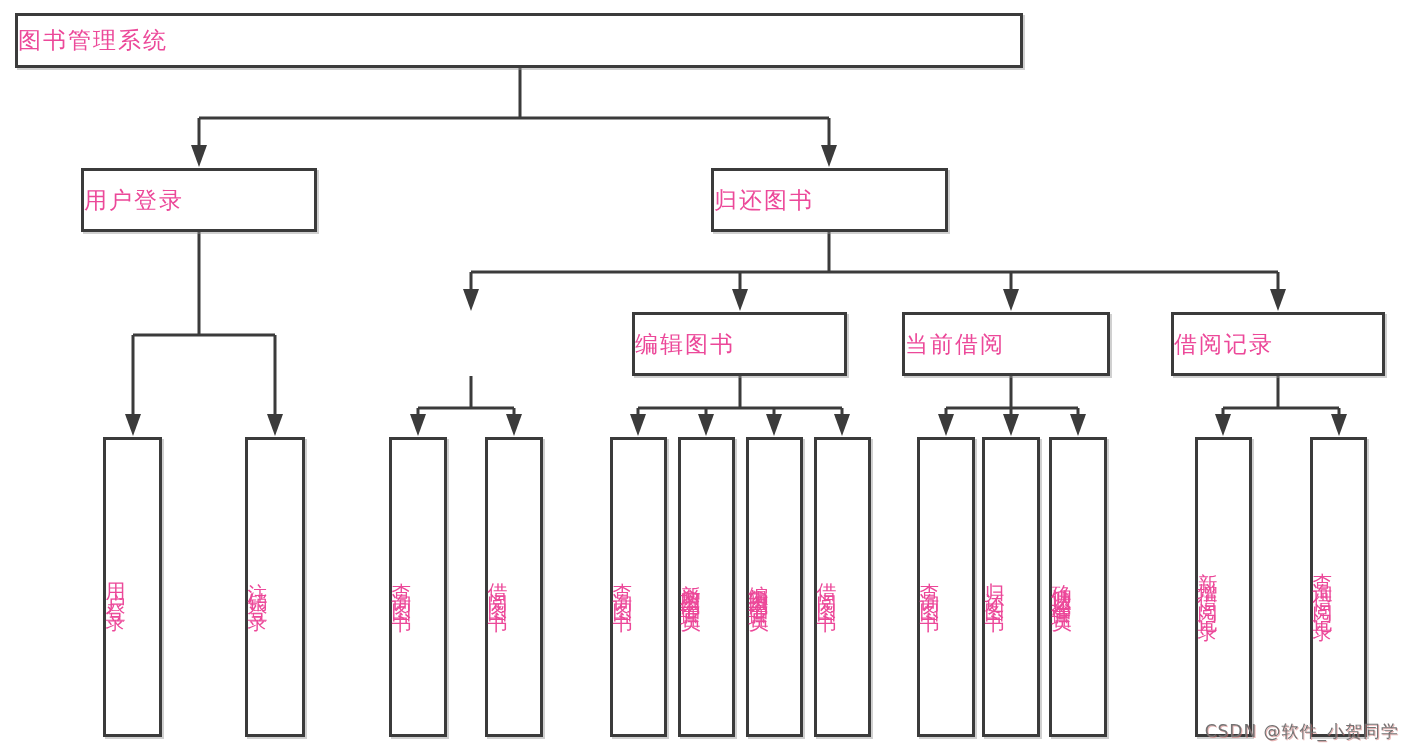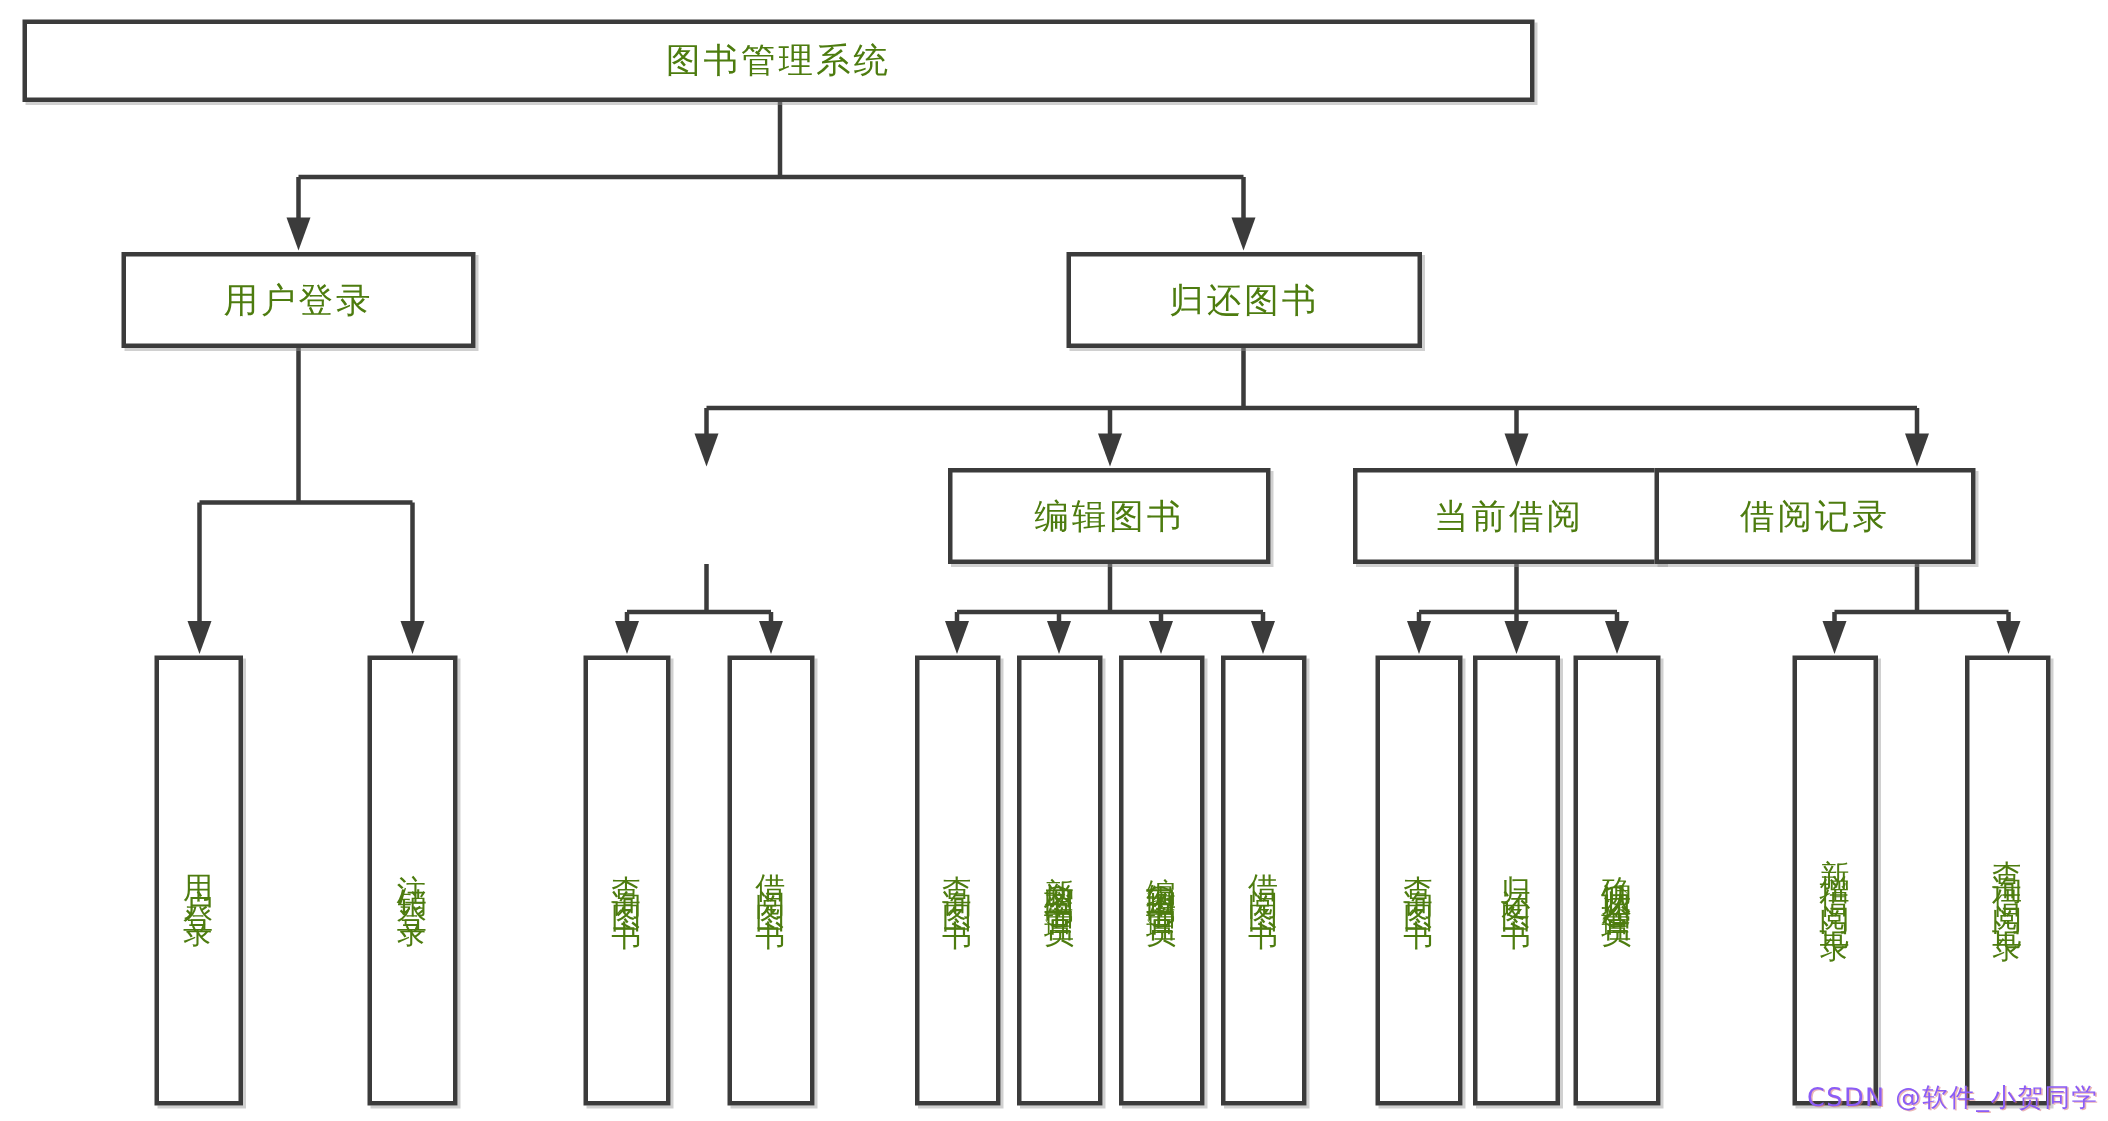--- a/index.html
+++ b/index.html
@@ -10,22 +10,22 @@
     font-family:"DejaVu Sans","Liberation Sans",sans-serif;
     overflow:hidden;
   }
   .connectors{position:absolute;left:0;top:0;z-index:1;}
   .box{
     position:absolute;
     box-sizing:border-box;
     background:#ffffff;
     border:3px solid #3b3b3b;
     box-shadow:2px 2px 0 rgba(150,150,150,0.45);
-    display:flex;align-items:center;justify-content:center;
-    color:#4d7c0f;
+    display:flex;align-items:center;
+    color:#ec4899;
     z-index:2;
   }
   .h-box{font-size:23px;letter-spacing:2px;white-space:nowrap;}
   .root-box{height:55px;}
   .lvl-box{height:64px;}
   .v-box{top:437px;height:300px;}
   .v-box .vtext{
     writing-mode:vertical-rl;
     text-orientation:mixed;
     font-size:20px;
@@ -33,21 +33,21 @@
     line-height:1;
     white-space:nowrap;
   }
   .v-box.tight .vtext{letter-spacing:4px;}
   .watermark{
     position:absolute;
     right:6px;bottom:4px;
     z-index:3;
     font-size:17px;
     letter-spacing:1px;
-    color:#8b5cf6;
+    color:#737373;
     text-shadow:1px 1px 0 rgba(216,120,120,0.55);
     white-space:nowrap;
   }
 </style>
 </head>
 <body>
 
 <div class="canvas">
 
   <svg class="connectors" width="1405" height="747" viewBox="0 0 1405 747">
@@ -91,21 +91,21 @@
   <div class="box h-box lvl-box" style="left:711px;top:168px;width:237px;">
     <span>归还图书</span>
   </div>
 
   <div class="box h-box lvl-box" style="left:632px;top:312px;width:215px;">
     <span>编辑图书</span>
   </div>
   <div class="box h-box lvl-box" style="left:902px;top:312px;width:208px;">
     <span>当前借阅</span>
   </div>
-  <div class="box h-box lvl-box" style="left:1103px;top:312px;width:214px;">
+  <div class="box h-box lvl-box" style="left:1171px;top:312px;width:214px;">
     <span>借阅记录</span>
   </div>
 
   <div class="box v-box" style="left:103px;width:59px;">
     <span class="vtext">用户登录</span>
   </div>
   <div class="box v-box" style="left:245px;width:60px;">
     <span class="vtext">注销登录</span>
   </div>
 

